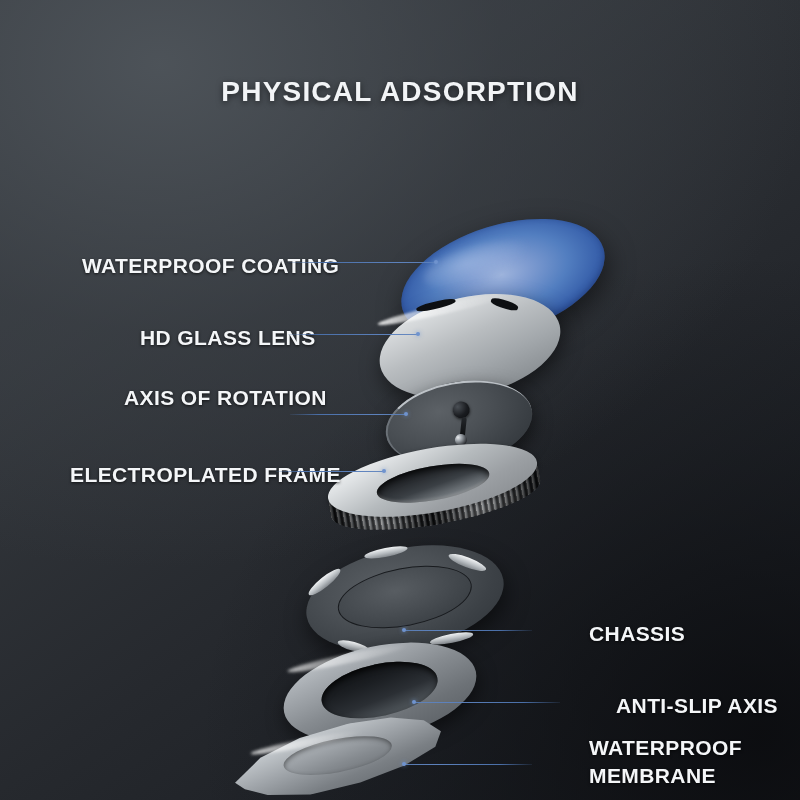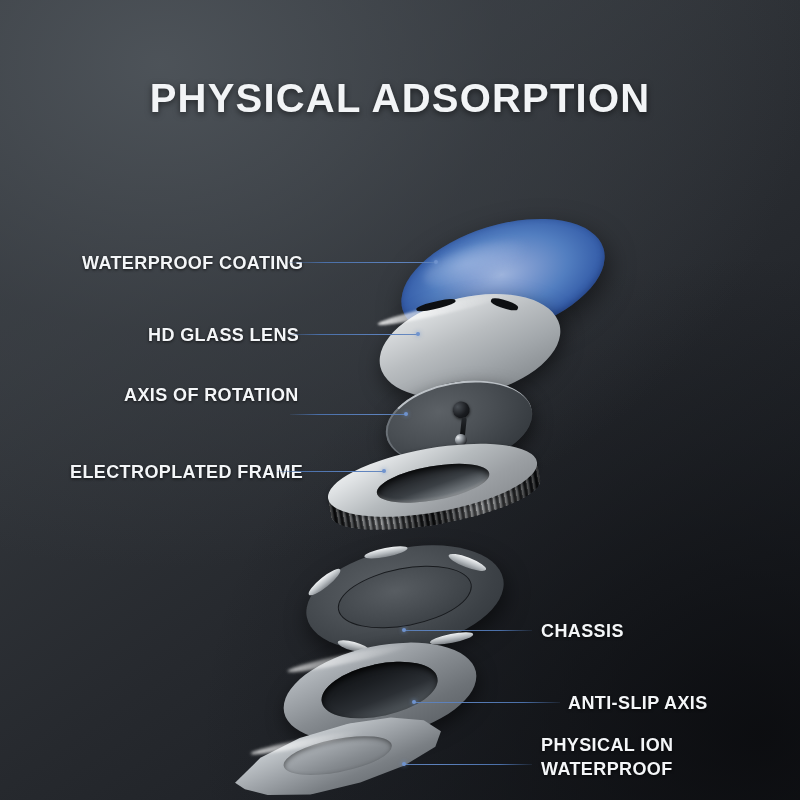--- a/index.html
+++ b/index.html
@@ -17,38 +17,38 @@
     background:
       radial-gradient(ellipse 900px 700px at 20% 8%, rgba(78,84,90,0.95) 0%, rgba(62,67,73,0.55) 38%, rgba(0,0,0,0) 72%),
       radial-gradient(ellipse 700px 600px at 95% 92%, rgba(10,11,14,0.85) 0%, rgba(18,20,24,0.4) 50%, rgba(0,0,0,0) 80%),
       linear-gradient(145deg,#3a3e43 0%, #33373c 28%, #26292e 58%, #1d2025 80%, #16181c 100%);
   }
 
   
   #title {
     position:absolute; top:76px; left:0; width:100%;
     text-align:center;
-    font-size:40px; font-weight:bold;
+    font-size:28px; font-weight:bold;
     letter-spacing:1.2px;
     color:#f2f4f6;
     text-shadow:0 2px 6px rgba(0,0,0,0.55);
     white-space:nowrap;
   }
 
   
   .callout { position:absolute; }
   .lbl {
     position:absolute;
-    font-size:18px; font-weight:bold;
+    font-size:21px; font-weight:bold;
     color:#f4f6f8; letter-spacing:0.4px;
     white-space:nowrap;
     text-shadow:0 1px 3px rgba(0,0,0,0.7);
     line-height:1.32;
   }
-  .lbl.right { text-align:left; }
+  .lbl.right { text-align:left;margin-left:48px; }
   .lbl.left  { text-align:right; }
   .lead {
     position:absolute; height:1px;
     background:linear-gradient(90deg, rgba(74,111,168,0.15) 0%, #4a6fa8 25%, #5d82bd 75%, rgba(93,130,189,0.9) 100%);
   }
   .lead.rev {
     background:linear-gradient(270deg, rgba(74,111,168,0.15) 0%, #4a6fa8 25%, #5d82bd 75%, rgba(93,130,189,0.9) 100%);
   }
   .dot {
     position:absolute; width:4px; height:4px; border-radius:50%;
@@ -285,21 +285,21 @@
     <span class="hi"></span>
   </div>
 
   <div class="callout">
     <div class="lbl left" style="left:82px; top:252px;">WATERPROOF COATING</div>
     <div class="lead" style="left:288px; top:262px; width:148px;"></div>
     <div class="dot" style="left:434px; top:260px;"></div>
   </div>
 
   <div class="callout">
-    <div class="lbl left" style="left:148px; top:324px;text-align:right;">HD GLASS LENS</div>
+    <div class="lbl left" style="left:140px; top:324px;text-align:right;">HD GLASS LENS</div>
     <div class="lead" style="left:288px; top:334px; width:130px;"></div>
     <div class="dot" style="left:416px; top:332px;"></div>
   </div>
 
   <div class="callout">
     <div class="lbl left" style="left:124px; top:384px;">AXIS OF ROTATION</div>
     <div class="lead" style="left:290px; top:414px; width:116px;"></div>
     <div class="dot" style="left:404px; top:412px;"></div>
   </div>
 
@@ -316,20 +316,20 @@
   </div>
 
   <div class="callout">
     <div class="lbl right" style="left:568px; top:692px;">ANTI-SLIP AXIS</div>
     <div class="lead rev" style="left:414px; top:702px; width:146px;"></div>
     <div class="dot" style="left:412px; top:700px;"></div>
   </div>
 
   <div class="callout">
     <div class="lbl right" style="left:541px; top:734px;">
-      <div>PHYSICAL ION</div>
       <div>WATERPROOF</div>
+      <div>MEMBRANE</div>
     </div>
     <div class="lead rev" style="left:404px; top:764px; width:128px;"></div>
     <div class="dot" style="left:402px; top:762px;"></div>
   </div>
 
 </div>
 
 </body></html>

